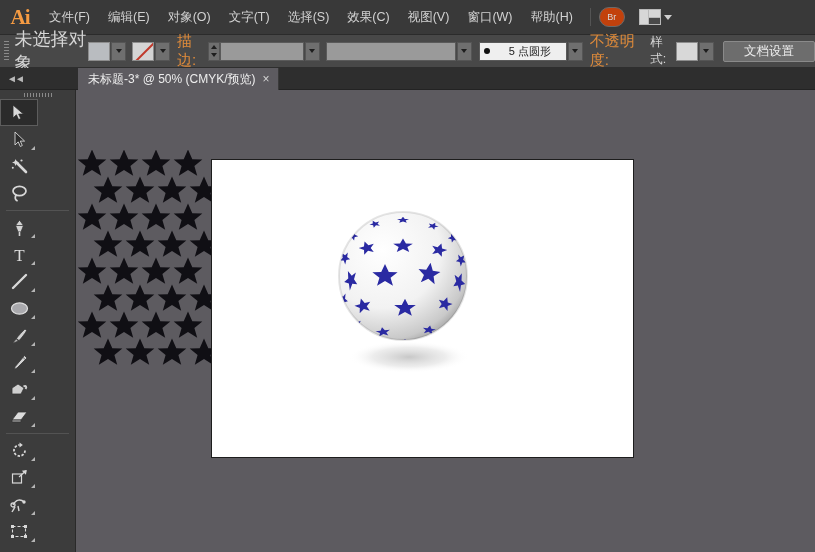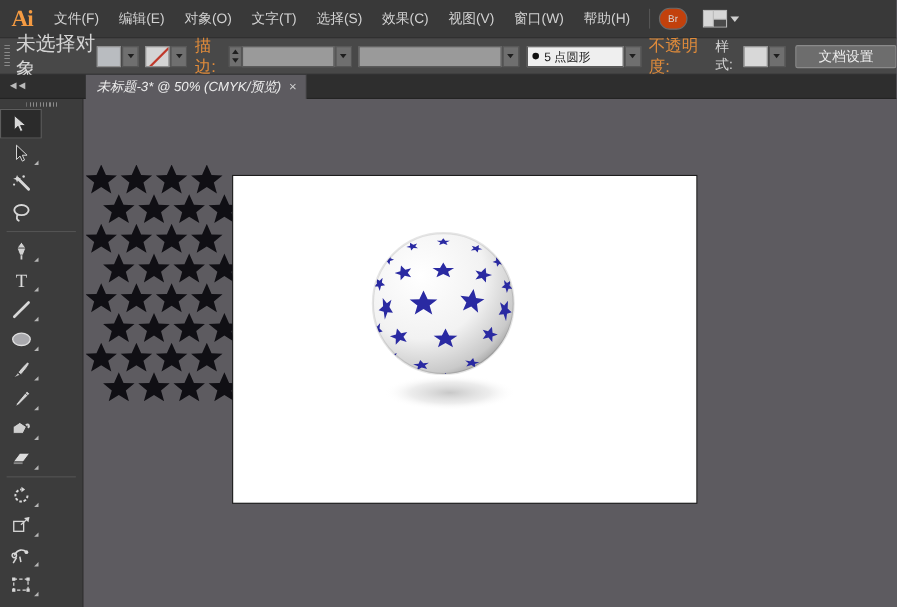--- a/index.html
+++ b/index.html
@@ -81,21 +81,21 @@
   }
   .st-up{width:0;height:0;border-left:3px solid transparent;border-right:3px solid transparent;border-bottom:4px solid #1e1e1e;}
   .st-dn{width:0;height:0;border-left:3px solid transparent;border-right:3px solid transparent;border-top:4px solid #1e1e1e;}
   .field{
     height:19px; background:#9a9a9a; border:1px solid #5a5a5a;
     display:flex;align-items:center; padding:0 4px; font-size:11px; color:#1a1a1a;
   }
   .field.white{ background:#e8e8e8; }
   .field.wide{ width:130px; }
   .field.mid{ width:84px; }
-  .field.brush{ width:88px; background:#efefef; gap:5px;}
+  .field.brush{ width:88px; background:#efefef; gap:19px;}
   .dot{ width:6px;height:6px;border-radius:50%;background:#111; }
   .doc-setup-btn{
     height:21px; background:#6d6d6d; border:1px solid #8a8a8a; border-radius:2px;
     display:flex;align-items:center; padding:0 20px; font-size:12.5px; color:#ececec;
     white-space:nowrap;
   }
 
   
   #tabbar{
     position:absolute; left:0; top:68px; width:815px; height:22px;
@@ -104,21 +104,20 @@
   #collapse-btn{
     position:absolute; left:4px; top:2px; width:22px;height:17px;
     display:flex;align-items:center;justify-content:center;
     color:#b9b9b9; font-size:10px; letter-spacing:-2px;
   }
   #doc-tab{
     position:absolute; left:78px; top:0px; height:22px;
     background:#5d5b60; display:flex; align-items:center; gap:7px;
     padding:0 8px 0 10px; font-size:12px; color:#ededed; white-space:nowrap;
     border-right:1px solid #3a3a3a;
-    font-style:italic;
   }
   #tab-close{ font-size:12px; color:#d3d3d3; }
 
   
   #toolbar{
     position:absolute; left:0; top:90px; width:76px; height:462px;
     background:#3c3c3c; border-right:1px solid #2a2a2a;
   }
   #tb-grip{
     height:9px; display:flex;align-items:center;justify-content:center;

